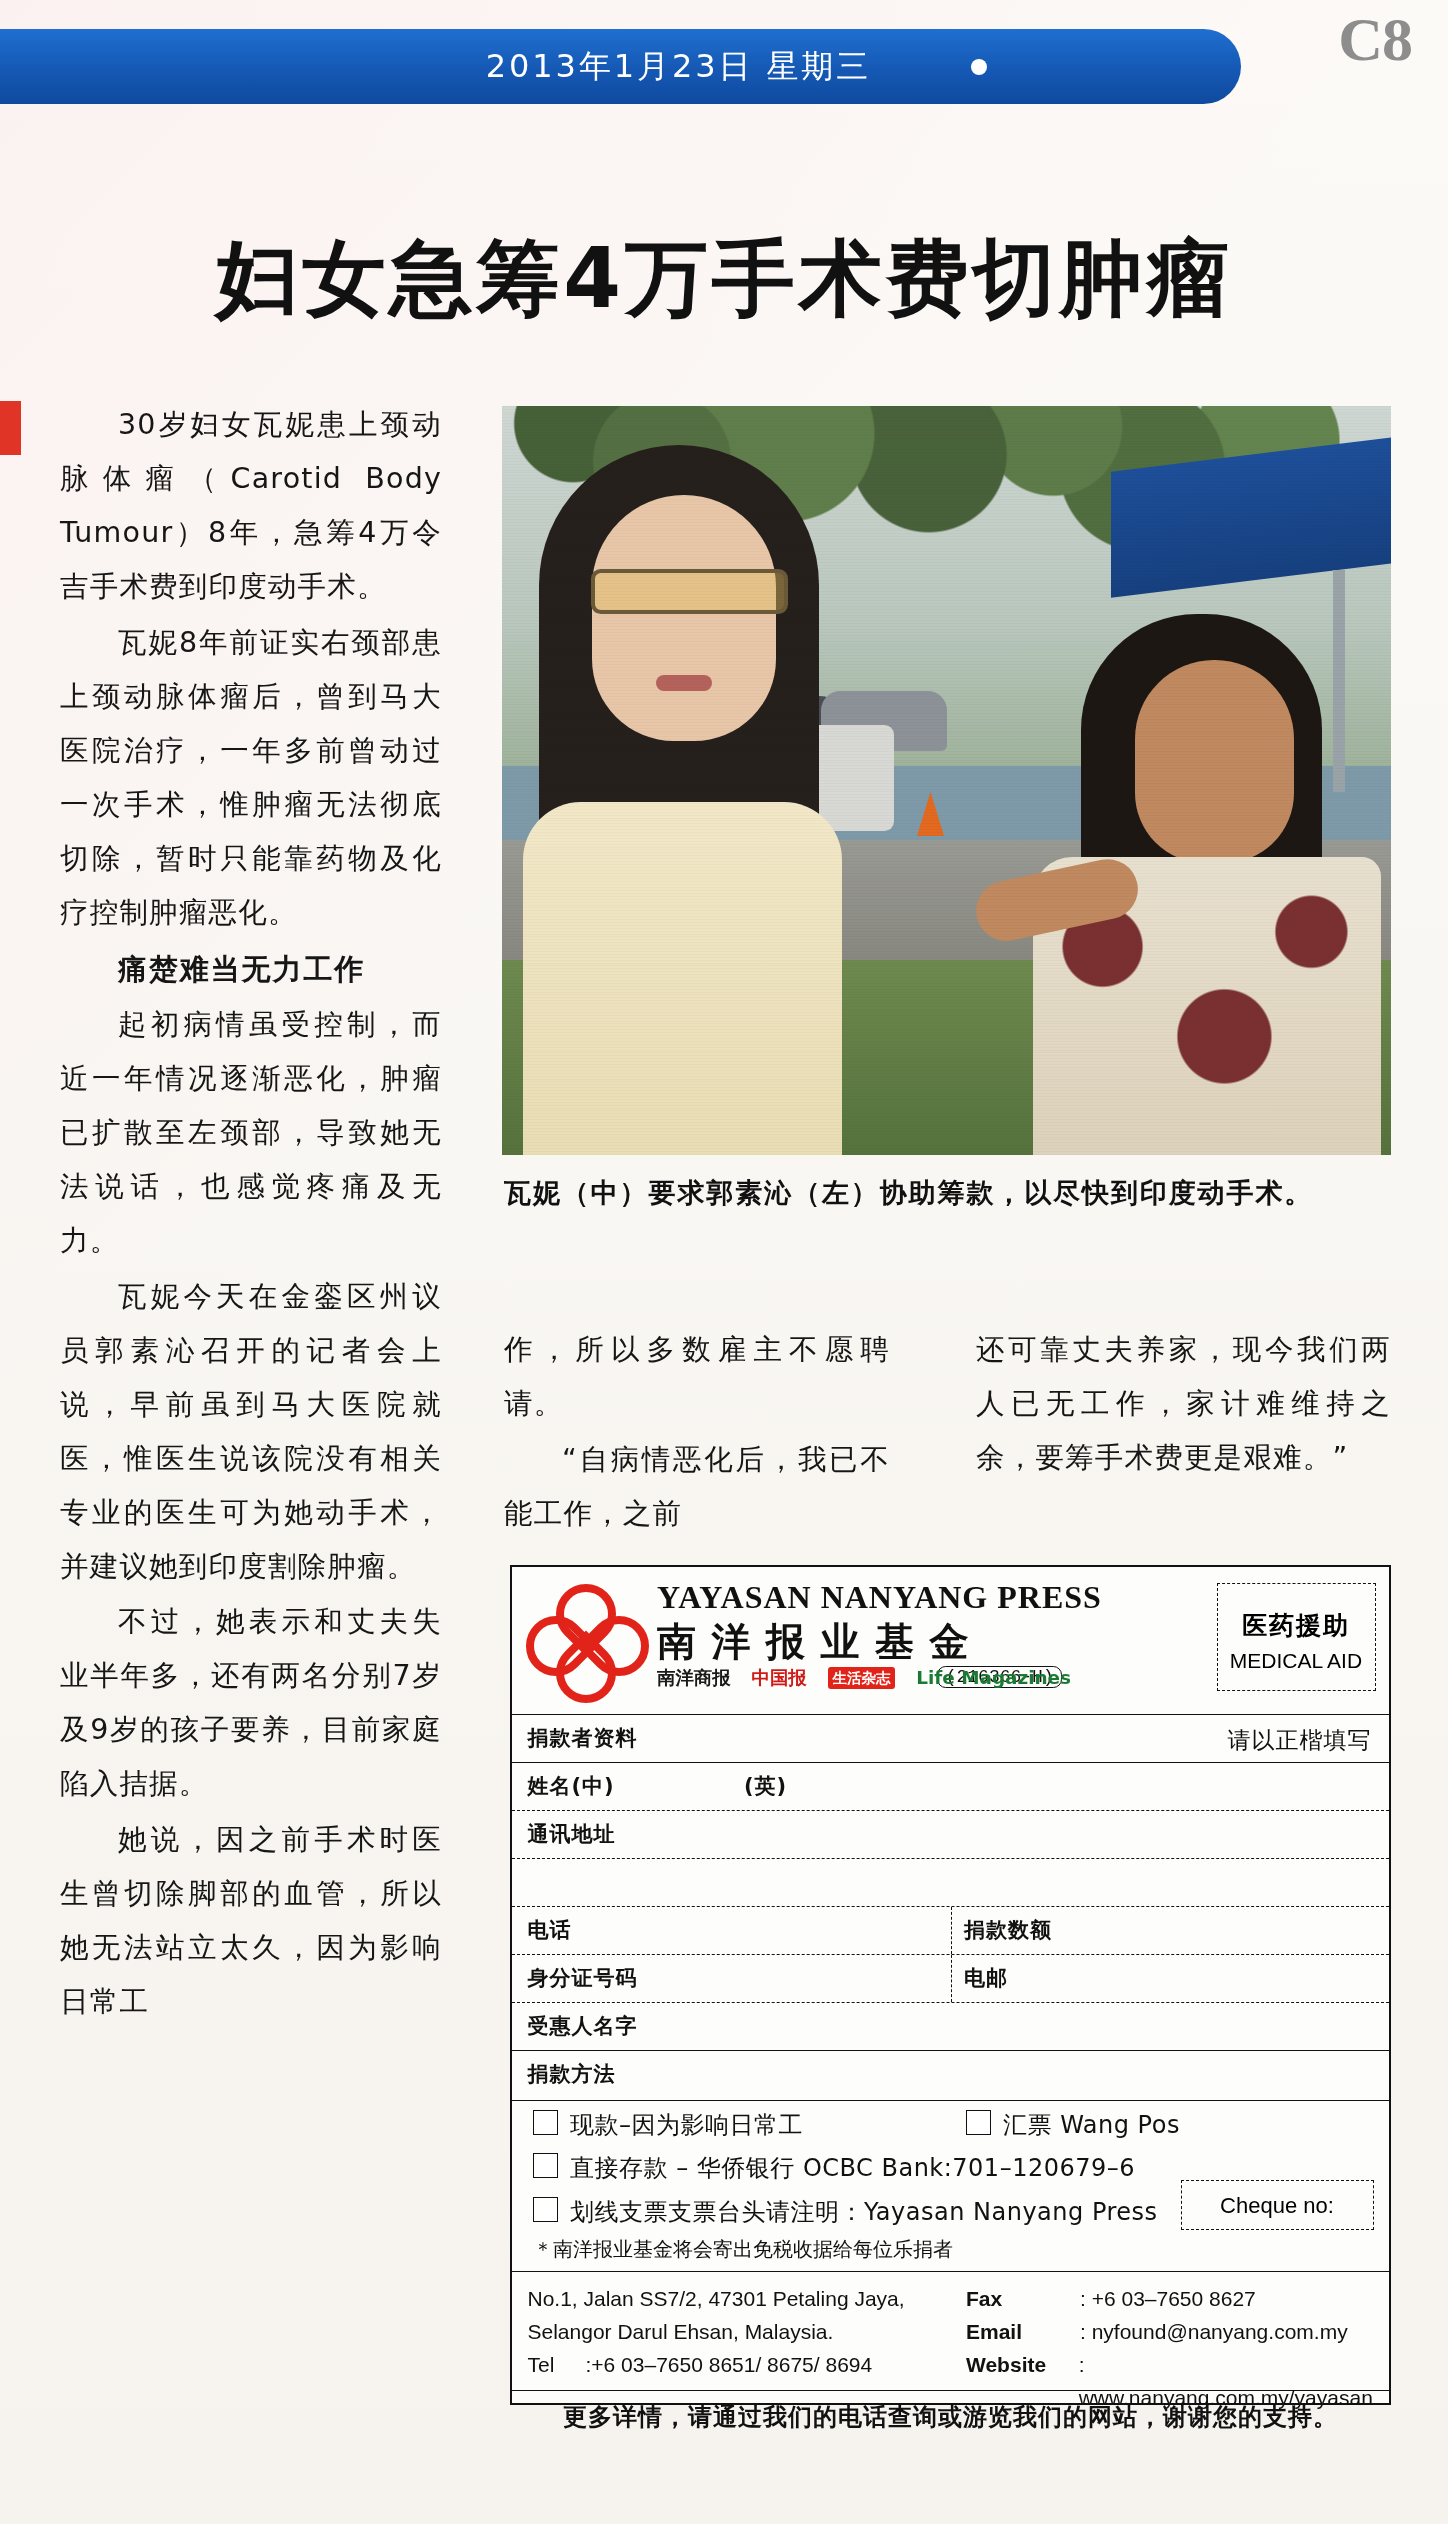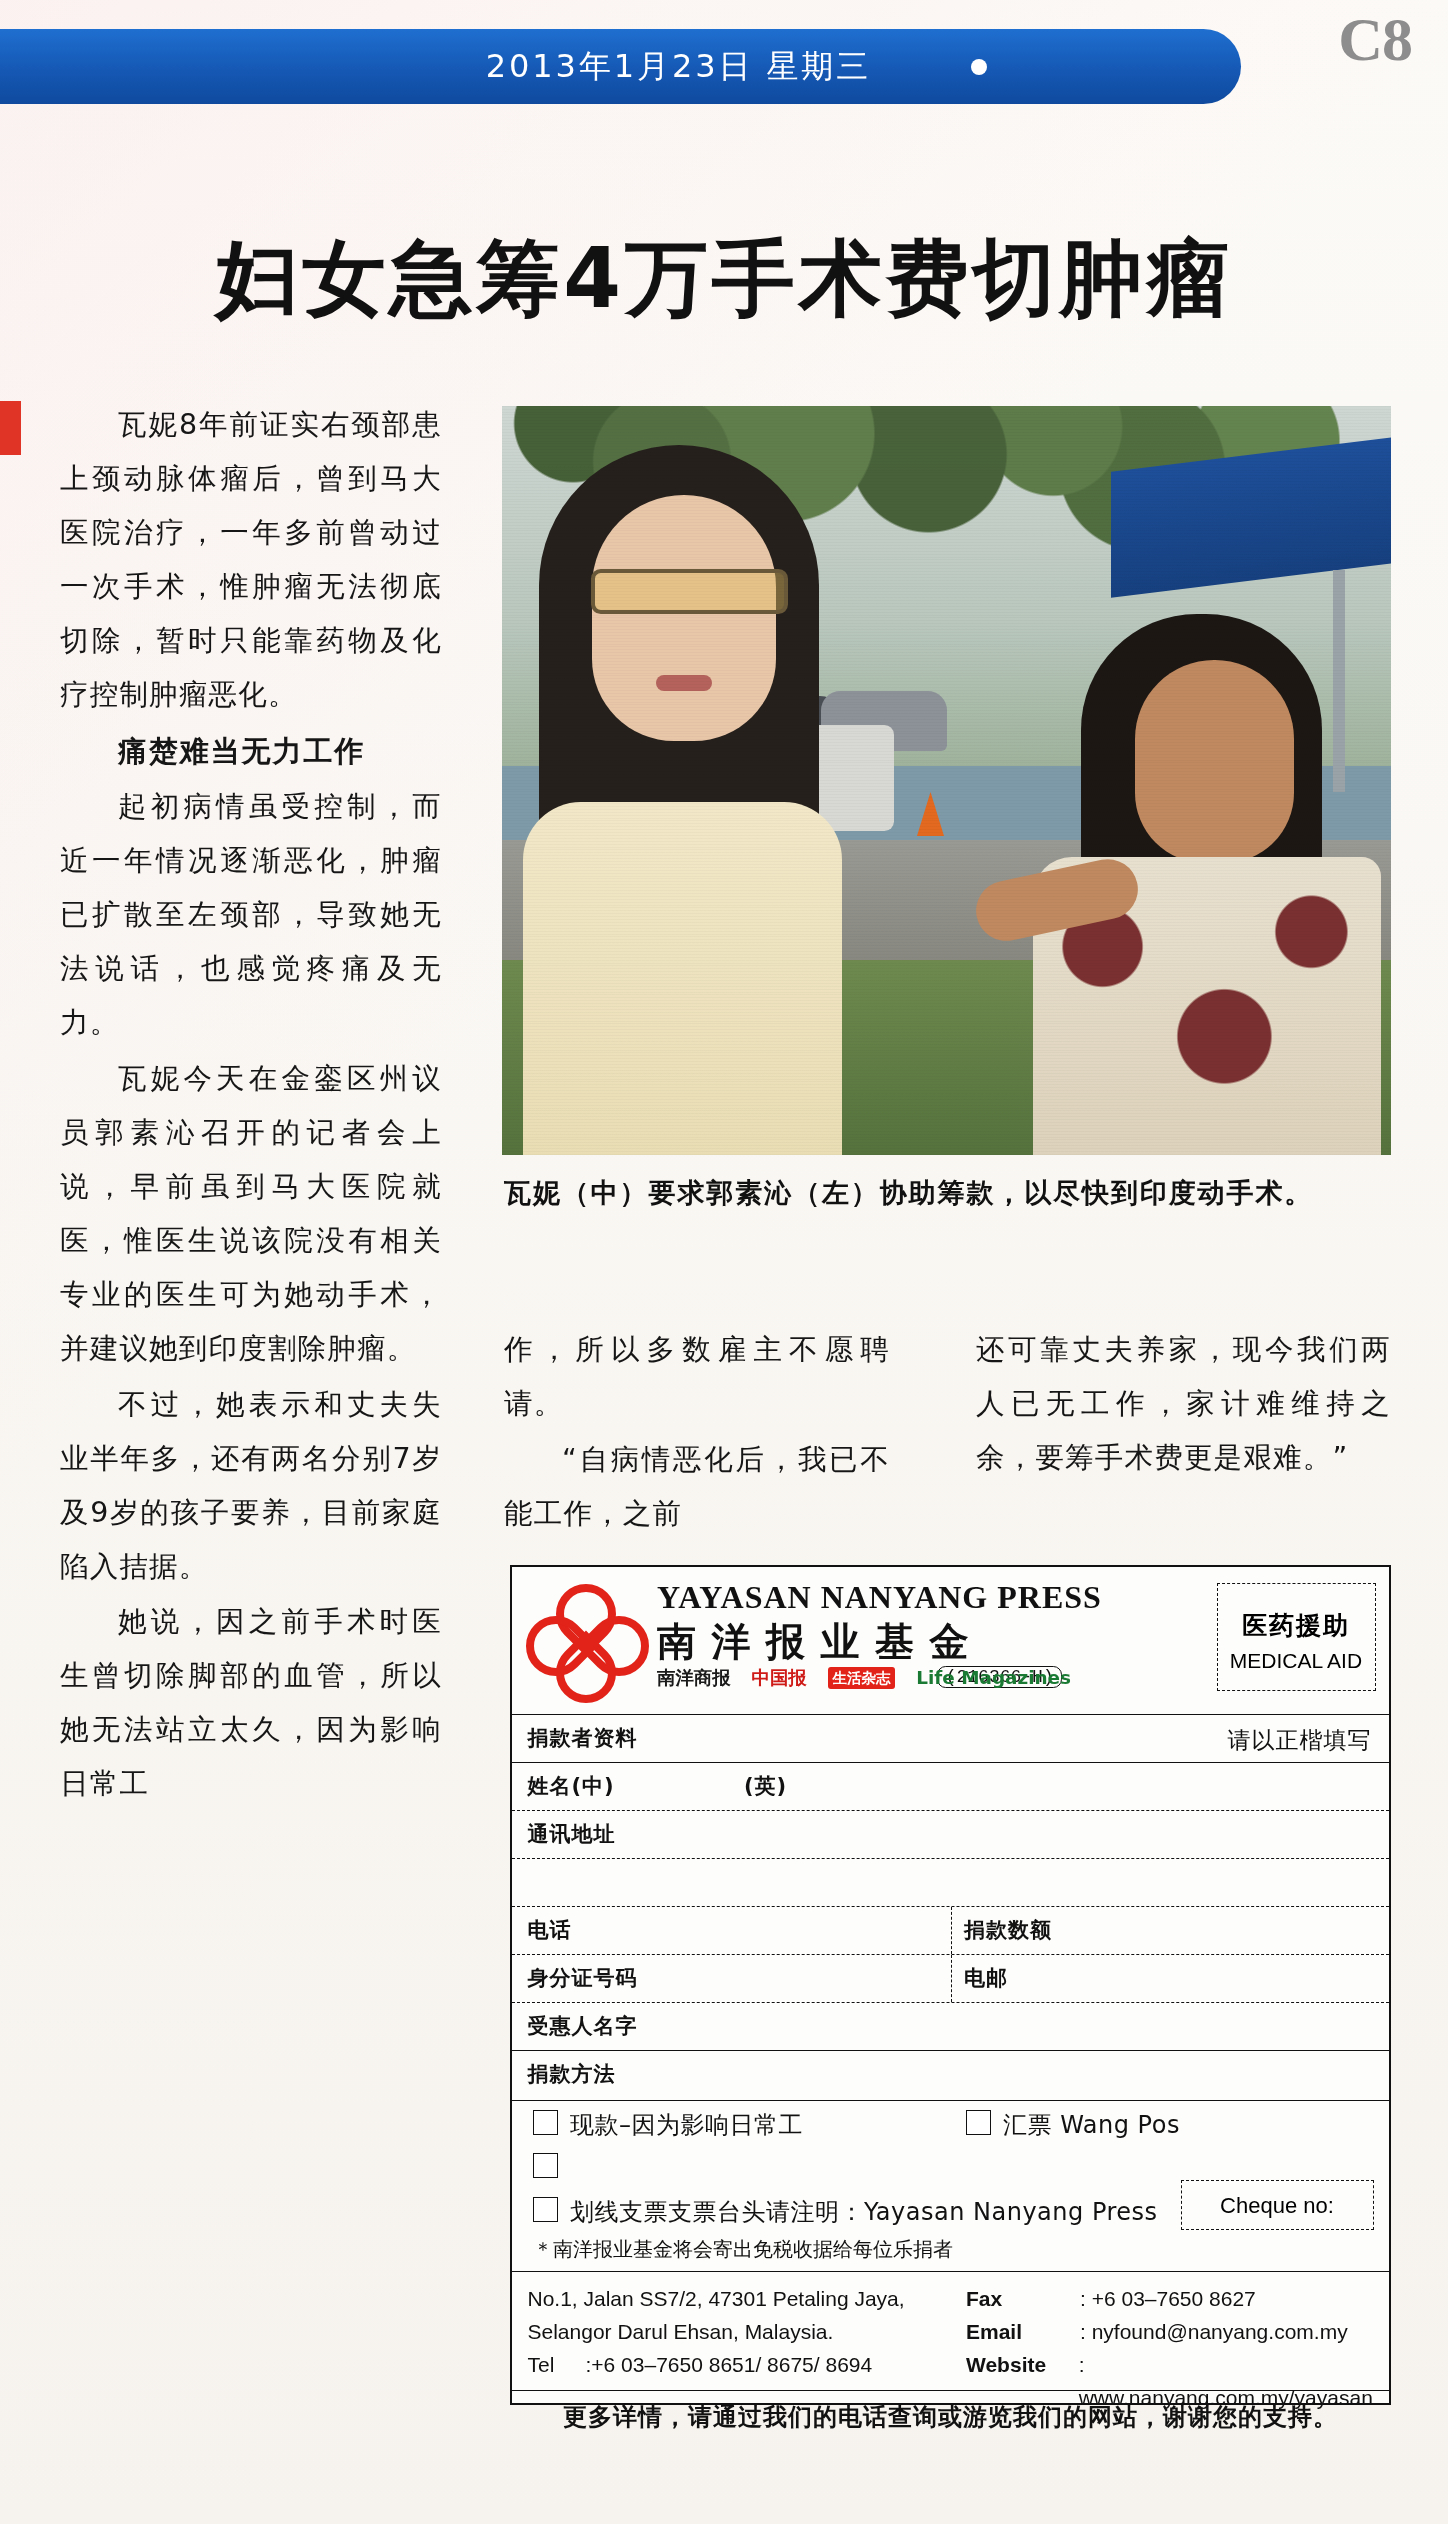--- a/index.html
+++ b/index.html
@@ -488,20 +488,21 @@
     <div class="masthead-date">2013年1月23日 星期三</div>
     <div class="masthead-dot"></div>
   </div>
   <div class="page-number">C8</div>
 
   <div class="headline">妇女急筹4万手术费切肿瘤</div>
 
   <div class="red-tab"></div>
 
   <div class="col-left">
+    <p>30岁妇女瓦妮患上颈动脉体瘤（Carotid Body Tumour）8年，急筹4万令吉手术费到印度动手术。</p>
     <p>瓦妮8年前证实右颈部患上颈动脉体瘤后，曾到马大医院治疗，一年多前曾动过一次手术，惟肿瘤无法彻底切除，暂时只能靠药物及化疗控制肿瘤恶化。</p>
     <p class="subhead">痛楚难当无力工作</p>
     <p>起初病情虽受控制，而近一年情况逐渐恶化，肿瘤已扩散至左颈部，导致她无法说话，也感觉疼痛及无力。</p>
     <p>瓦妮今天在金銮区州议员郭素沁召开的记者会上说，早前虽到马大医院就医，惟医生说该院没有相关专业的医生可为她动手术，并建议她到印度割除肿瘤。</p>
     <p>不过，她表示和丈夫失业半年多，还有两名分别7岁及9岁的孩子要养，目前家庭陷入拮据。</p>
     <p>她说，因之前手术时医生曾切除脚部的血管，所以她无法站立太久，因为影响日常工</p>
   </div>
 
   <div class="photo">
     <div class="sky"></div>
@@ -602,20 +603,21 @@
 
     <div class="row opt" style="border-top:1.9px solid #111;">
       <div class="chk"></div>
       <div class="opt-text">现款–因为影响日常工</div>
       <div class="chk second"></div>
       <div class="opt-text second">汇票 Wang Pos</div>
     </div>
 
     <div class="opt">
       <div class="chk"></div>
+      <div class="opt-text">直接存款 – 华侨银行 OCBC Bank:701–120679–6</div>
     </div>
 
     <div class="opt">
       <div class="chk"></div>
       <div class="opt-text">划线支票支票台头请注明：Yayasan Nanyang Press</div>
       <div class="cheque-box">Cheque no:</div>
     </div>
 
     <div class="opt" style="height:39px;">
       <div class="note-star">＊南洋报业基金将会寄出免税收据给每位乐捐者</div>

